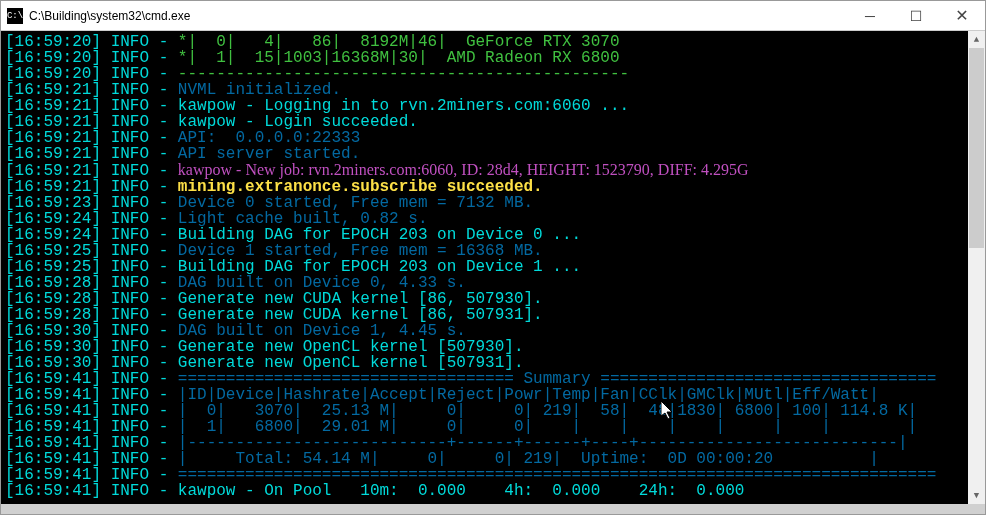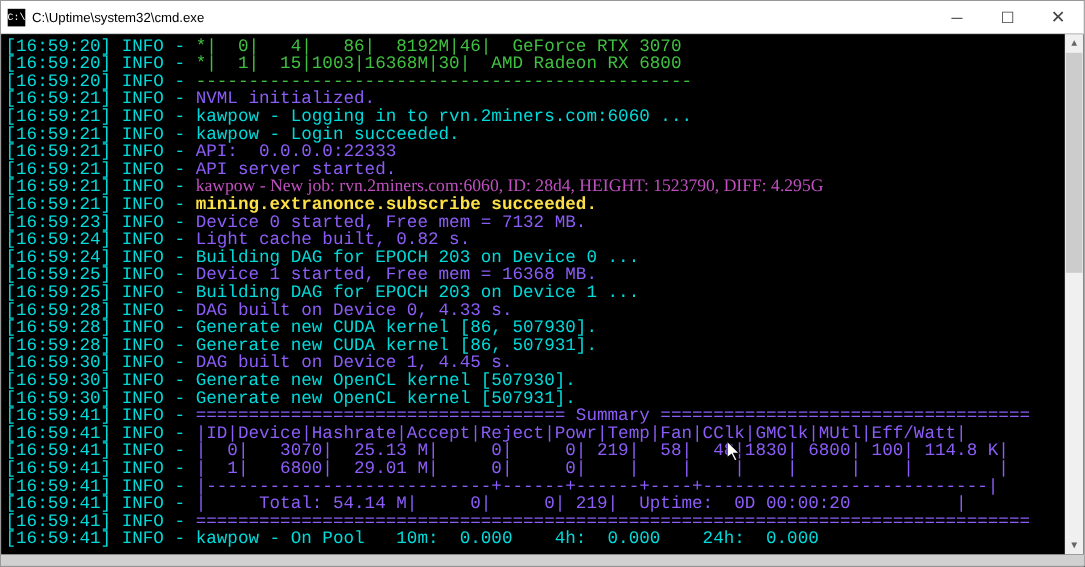--- a/index.html
+++ b/index.html
@@ -95,21 +95,21 @@
     display: flex;
     align-items: center;
     justify-content: center;
     font-size: 9px;
     color: #666;
   }
   .scroll-arrow.up { top: 0; }
   .scroll-arrow.down { bottom: 0; }
   .cyan { color: #00dada; }
   .green { color: #40c040; }
-  .white { color: #8b5cf6; }
+  .white { color: #0369a1; }
   .magenta { color: #c050c0; font-family: Liberation Serif, serif; }
   .teal { color: #fde047; font-weight: bold; }
   .taskbar {
     height: 10px;
     background: #d0d0d0;
   }
   .cursor-arrow {
     position: absolute;
     top: 370px;
     left: 660px;
@@ -117,21 +117,21 @@
     height: 20px;
     z-index: 10;
   }
 </style>
 </head>
 <body>
 
 <div class="window">
   <div class="titlebar">
     <div class="titlebar-icon">C:\</div>
-    <div class="titlebar-title">C:\Uptime\system32\cmd.exe</div>
+    <div class="titlebar-title">C:\Building\system32\cmd.exe</div>
     <div class="titlebar-buttons">
       <div class="titlebar-btn">─</div>
       <div class="titlebar-btn">☐</div>
       <div class="titlebar-btn close">✕</div>
     </div>
   </div>
   <div class="terminal">
     <div class="terminal-content" id="term"><div><span class="cyan">[16:59:20] </span><span class="cyan">INFO - </span><span class="green">*|  0|   4|   86|  8192M|46|  GeForce RTX 3070</span></div><div><span class="cyan">[16:59:20] </span><span class="cyan">INFO - </span><span class="green">*|  1|  15|1003|16368M|30|  AMD Radeon RX 6800</span></div><div><span class="cyan">[16:59:20] </span><span class="cyan">INFO - </span><span class="green">-----------------------------------------------</span></div><div><span class="cyan">[16:59:21] </span><span class="cyan">INFO - </span><span class="white">NVML initialized.</span></div><div><span class="cyan">[16:59:21] </span><span class="cyan">INFO - </span><span class="cyan">kawpow - Logging in to rvn.2miners.com:6060 ...</span></div><div><span class="cyan">[16:59:21] </span><span class="cyan">INFO - </span><span class="cyan">kawpow - Login succeeded.</span></div><div><span class="cyan">[16:59:21] </span><span class="cyan">INFO - </span><span class="white">API:  0.0.0.0:22333</span></div><div><span class="cyan">[16:59:21] </span><span class="cyan">INFO - </span><span class="white">API server started.</span></div><div><span class="cyan">[16:59:21] </span><span class="cyan">INFO - </span><span class="magenta">kawpow - New job: rvn.2miners.com:6060, ID: 28d4, HEIGHT: 1523790, DIFF: 4.295G</span></div><div><span class="cyan">[16:59:21] </span><span class="cyan">INFO - </span><span class="teal">mining.extranonce.subscribe succeeded.</span></div><div><span class="cyan">[16:59:23] </span><span class="cyan">INFO - </span><span class="white">Device 0 started, Free mem = 7132 MB.</span></div><div><span class="cyan">[16:59:24] </span><span class="cyan">INFO - </span><span class="white">Light cache built, 0.82 s.</span></div><div><span class="cyan">[16:59:24] </span><span class="cyan">INFO - </span><span class="cyan">Building DAG for EPOCH 203 on Device 0 ...</span></div><div><span class="cyan">[16:59:25] </span><span class="cyan">INFO - </span><span class="white">Device 1 started, Free mem = 16368 MB.</span></div><div><span class="cyan">[16:59:25] </span><span class="cyan">INFO - </span><span class="cyan">Building DAG for EPOCH 203 on Device 1 ...</span></div><div><span class="cyan">[16:59:28] </span><span class="cyan">INFO - </span><span class="white">DAG built on Device 0, 4.33 s.</span></div><div><span class="cyan">[16:59:28] </span><span class="cyan">INFO - </span><span class="cyan">Generate new CUDA kernel [86, 507930].</span></div><div><span class="cyan">[16:59:28] </span><span class="cyan">INFO - </span><span class="cyan">Generate new CUDA kernel [86, 507931].</span></div><div><span class="cyan">[16:59:30] </span><span class="cyan">INFO - </span><span class="white">DAG built on Device 1, 4.45 s.</span></div><div><span class="cyan">[16:59:30] </span><span class="cyan">INFO - </span><span class="cyan">Generate new OpenCL kernel [507930].</span></div><div><span class="cyan">[16:59:30] </span><span class="cyan">INFO - </span><span class="cyan">Generate new OpenCL kernel [507931].</span></div><div><span class="cyan">[16:59:41] </span><span class="cyan">INFO - </span><span class="white">=================================== Summary ===================================</span></div><div><span class="cyan">[16:59:41] </span><span class="cyan">INFO - </span><span class="white">|ID|Device|Hashrate|Accept|Reject|Powr|Temp|Fan|CClk|GMClk|MUtl|Eff/Watt|</span></div><div><span class="cyan">[16:59:41] </span><span class="cyan">INFO - </span><span class="white">|  0|   3070|  25.13 M|     0|     0| 219|  58|  48|1830| 6800| 100| 114.8 K|</span></div><div><span class="cyan">[16:59:41] </span><span class="cyan">INFO - </span><span class="white">|  1|   6800|  29.01 M|     0|     0|    |    |    |    |     |    |        |</span></div><div><span class="cyan">[16:59:41] </span><span class="cyan">INFO - </span><span class="white">|---------------------------+------+------+----+---------------------------|</span></div><div><span class="cyan">[16:59:41] </span><span class="cyan">INFO - </span><span class="white">|     Total: 54.14 M|     0|     0| 219|  Uptime:  0D 00:00:20          |</span></div><div><span class="cyan">[16:59:41] </span><span class="cyan">INFO - </span><span class="white">===============================================================================</span></div><div><span class="cyan">[16:59:41] </span><span class="cyan">INFO - </span><span class="cyan">kawpow - On Pool   10m:  0.000    4h:  0.000    24h:  0.000</span></div></div>
     <div class="scrollbar">
       <div class="scroll-arrow up">▲</div>

